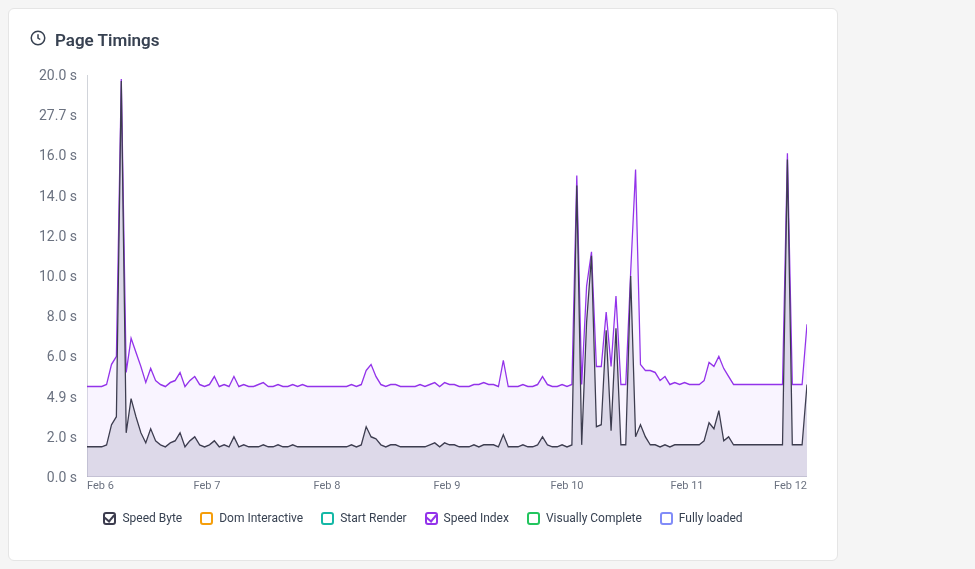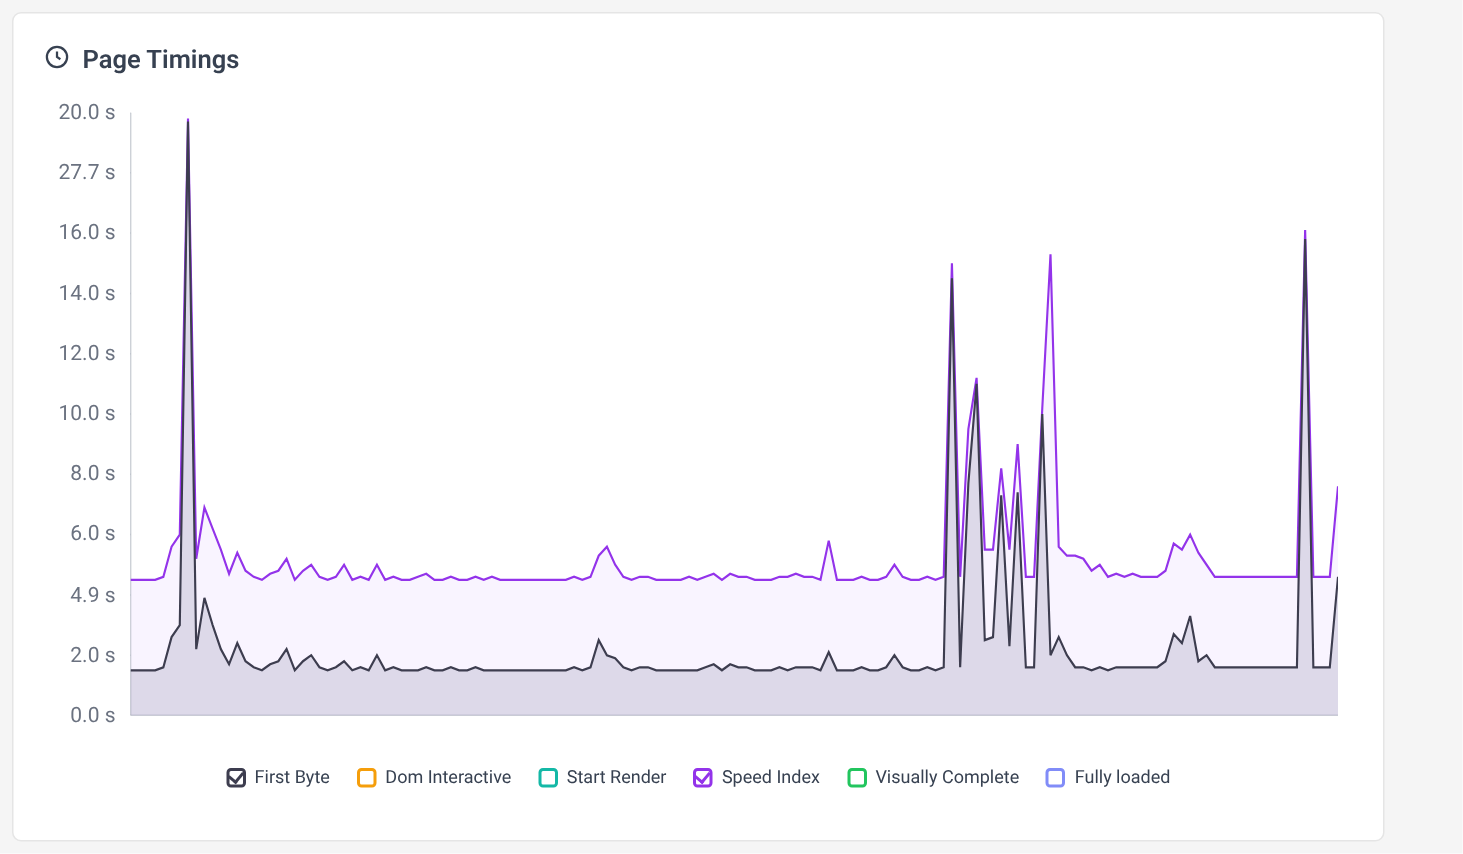--- a/index.html
+++ b/index.html
@@ -5,21 +5,21 @@
     * { box-sizing: border-box; margin: 0; padding: 0; }
     body {
       font-family: -apple-system, BlinkMacSystemFont, 'Segoe UI', Roboto, sans-serif;
       background: #f5f5f5;
       padding: 8px;
     }
     .card {
       background: #fff;
       border: 1px solid #e5e5e5;
       border-radius: 6px;
-      width: 915px;
+      width: 830px;
       height: 553px;
       padding: 20px 20px 14px 20px;
       position: relative;
     }
     .header {
       display: flex;
       align-items: center;
       gap: 8px;
       margin-bottom: 14px;
     }
@@ -162,26 +162,35 @@
           <line x1="-4" y1="120.60000000000002" x2="0" y2="120.60000000000002" class="ytick-mark"></line>
           <line x1="-4" y1="80.39999999999998" x2="0" y2="80.39999999999998" class="ytick-mark"></line>
           <line x1="-4" y1="40.19999999999999" x2="0" y2="40.19999999999999" class="ytick-mark"></line>
           <line x1="-4" y1="0" x2="0" y2="0" class="ytick-mark"></line>
           <path d="M0.00 311.55 L5.78 311.55 L11.56 311.55 L17.35 311.55 L23.13 309.54 L28.91 289.44 L34.69 281.40 L40.48 4.02 L46.26 297.48 L52.04 263.31 L57.82 277.38 L63.61 291.45 L69.39 307.53 L75.17 293.46 L80.95 305.52 L86.73 309.54 L92.52 311.55 L98.30 307.53 L104.08 305.52 L109.86 297.48 L115.65 311.55 L121.43 305.52 L127.21 301.50 L132.99 309.54 L138.78 311.55 L144.56 309.54 L150.34 301.50 L156.12 311.55 L161.90 309.54 L167.69 311.55 L173.47 301.50 L179.25 311.55 L185.03 309.54 L190.82 311.55 L196.60 311.55 L202.38 309.54 L208.16 307.53 L213.95 311.55 L219.73 311.55 L225.51 309.54 L231.29 311.55 L237.07 311.55 L242.86 309.54 L248.64 311.55 L254.42 309.54 L260.20 311.55 L265.99 311.55 L271.77 311.55 L277.55 311.55 L283.33 311.55 L289.12 311.55 L294.90 311.55 L300.68 311.55 L306.46 311.55 L312.24 309.54 L318.03 311.55 L323.81 309.54 L329.59 295.47 L335.37 289.44 L341.16 301.50 L346.94 309.54 L352.72 311.55 L358.50 309.54 L364.29 309.54 L370.07 311.55 L375.85 311.55 L381.63 311.55 L387.41 311.55 L393.20 309.54 L398.98 311.55 L404.76 309.54 L410.54 307.53 L416.33 311.55 L422.11 307.53 L427.89 309.54 L433.67 309.54 L439.46 311.55 L445.24 311.55 L451.02 311.55 L456.80 309.54 L462.59 309.54 L468.37 307.53 L474.15 309.54 L479.93 309.54 L485.71 311.55 L491.50 285.42 L497.28 311.55 L503.06 311.55 L508.84 311.55 L514.63 309.54 L520.41 311.55 L526.19 311.55 L531.97 309.54 L537.76 301.50 L543.54 309.54 L549.32 311.55 L555.10 311.55 L560.88 309.54 L566.67 311.55 L572.45 309.54 L578.23 100.50 L584.01 309.54 L589.80 211.05 L595.58 176.88 L601.36 291.45 L607.14 291.45 L612.93 237.18 L618.71 291.45 L624.49 221.10 L630.27 309.54 L636.05 309.54 L641.84 196.98 L647.62 94.47 L653.40 289.44 L659.18 295.47 L664.97 295.47 L670.75 297.48 L676.53 305.52 L682.31 301.50 L688.10 309.54 L693.88 307.53 L699.66 309.54 L705.44 307.53 L711.22 309.54 L717.01 309.54 L722.79 309.54 L728.57 305.52 L734.35 287.43 L740.14 291.45 L745.92 281.40 L751.70 293.46 L757.48 301.50 L763.27 309.54 L769.05 309.54 L774.83 309.54 L780.61 309.54 L786.39 309.54 L792.18 309.54 L797.96 309.54 L803.74 309.54 L809.52 309.54 L815.31 309.54 L821.09 309.54 L826.87 78.39 L832.65 309.54 L838.44 309.54 L844.22 309.54 L850.00 249.24 L 850 402 L 0 402 Z" class="series-area" fill="#e9d5ff"></path>
           <path d="M0.00 311.55 L5.78 311.55 L11.56 311.55 L17.35 311.55 L23.13 309.54 L28.91 289.44 L34.69 281.40 L40.48 4.02 L46.26 297.48 L52.04 263.31 L57.82 277.38 L63.61 291.45 L69.39 307.53 L75.17 293.46 L80.95 305.52 L86.73 309.54 L92.52 311.55 L98.30 307.53 L104.08 305.52 L109.86 297.48 L115.65 311.55 L121.43 305.52 L127.21 301.50 L132.99 309.54 L138.78 311.55 L144.56 309.54 L150.34 301.50 L156.12 311.55 L161.90 309.54 L167.69 311.55 L173.47 301.50 L179.25 311.55 L185.03 309.54 L190.82 311.55 L196.60 311.55 L202.38 309.54 L208.16 307.53 L213.95 311.55 L219.73 311.55 L225.51 309.54 L231.29 311.55 L237.07 311.55 L242.86 309.54 L248.64 311.55 L254.42 309.54 L260.20 311.55 L265.99 311.55 L271.77 311.55 L277.55 311.55 L283.33 311.55 L289.12 311.55 L294.90 311.55 L300.68 311.55 L306.46 311.55 L312.24 309.54 L318.03 311.55 L323.81 309.54 L329.59 295.47 L335.37 289.44 L341.16 301.50 L346.94 309.54 L352.72 311.55 L358.50 309.54 L364.29 309.54 L370.07 311.55 L375.85 311.55 L381.63 311.55 L387.41 311.55 L393.20 309.54 L398.98 311.55 L404.76 309.54 L410.54 307.53 L416.33 311.55 L422.11 307.53 L427.89 309.54 L433.67 309.54 L439.46 311.55 L445.24 311.55 L451.02 311.55 L456.80 309.54 L462.59 309.54 L468.37 307.53 L474.15 309.54 L479.93 309.54 L485.71 311.55 L491.50 285.42 L497.28 311.55 L503.06 311.55 L508.84 311.55 L514.63 309.54 L520.41 311.55 L526.19 311.55 L531.97 309.54 L537.76 301.50 L543.54 309.54 L549.32 311.55 L555.10 311.55 L560.88 309.54 L566.67 311.55 L572.45 309.54 L578.23 100.50 L584.01 309.54 L589.80 211.05 L595.58 176.88 L601.36 291.45 L607.14 291.45 L612.93 237.18 L618.71 291.45 L624.49 221.10 L630.27 309.54 L636.05 309.54 L641.84 196.98 L647.62 94.47 L653.40 289.44 L659.18 295.47 L664.97 295.47 L670.75 297.48 L676.53 305.52 L682.31 301.50 L688.10 309.54 L693.88 307.53 L699.66 309.54 L705.44 307.53 L711.22 309.54 L717.01 309.54 L722.79 309.54 L728.57 305.52 L734.35 287.43 L740.14 291.45 L745.92 281.40 L751.70 293.46 L757.48 301.50 L763.27 309.54 L769.05 309.54 L774.83 309.54 L780.61 309.54 L786.39 309.54 L792.18 309.54 L797.96 309.54 L803.74 309.54 L809.52 309.54 L815.31 309.54 L821.09 309.54 L826.87 78.39 L832.65 309.54 L838.44 309.54 L844.22 309.54 L850.00 249.24 " class="series-line" stroke="#9333ea"></path>
           <path d="M0.00 371.85 L5.78 371.85 L11.56 371.85 L17.35 371.85 L23.13 369.84 L28.91 349.74 L34.69 341.70 L40.48 6.03 L46.26 357.78 L52.04 323.61 L57.82 341.70 L63.61 357.78 L69.39 367.83 L75.17 353.76 L80.95 365.82 L86.73 369.84 L92.52 371.85 L98.30 367.83 L104.08 365.82 L109.86 357.78 L115.65 371.85 L121.43 365.82 L127.21 361.80 L132.99 369.84 L138.78 371.85 L144.56 369.84 L150.34 365.82 L156.12 371.85 L161.90 369.84 L167.69 371.85 L173.47 361.80 L179.25 371.85 L185.03 369.84 L190.82 371.85 L196.60 371.85 L202.38 371.85 L208.16 369.84 L213.95 371.85 L219.73 371.85 L225.51 369.84 L231.29 371.85 L237.07 371.85 L242.86 369.84 L248.64 371.85 L254.42 371.85 L260.20 371.85 L265.99 371.85 L271.77 371.85 L277.55 371.85 L283.33 371.85 L289.12 371.85 L294.90 371.85 L300.68 371.85 L306.46 371.85 L312.24 369.84 L318.03 371.85 L323.81 369.84 L329.59 351.75 L335.37 361.80 L341.16 363.81 L346.94 369.84 L352.72 371.85 L358.50 369.84 L364.29 369.84 L370.07 371.85 L375.85 371.85 L381.63 371.85 L387.41 371.85 L393.20 371.85 L398.98 371.85 L404.76 369.84 L410.54 367.83 L416.33 371.85 L422.11 367.83 L427.89 369.84 L433.67 369.84 L439.46 371.85 L445.24 371.85 L451.02 371.85 L456.80 369.84 L462.59 371.85 L468.37 369.84 L474.15 369.84 L479.93 369.84 L485.71 371.85 L491.50 359.79 L497.28 371.85 L503.06 371.85 L508.84 371.85 L514.63 369.84 L520.41 371.85 L526.19 371.85 L531.97 369.84 L537.76 361.80 L543.54 369.84 L549.32 371.85 L555.10 371.85 L560.88 369.84 L566.67 371.85 L572.45 369.84 L578.23 110.55 L584.01 369.84 L589.80 247.23 L595.58 180.90 L601.36 351.75 L607.14 349.74 L612.93 255.27 L618.71 355.77 L624.49 253.26 L630.27 369.84 L636.05 369.84 L641.84 201.00 L647.62 361.80 L653.40 349.74 L659.18 361.80 L664.97 369.84 L670.75 369.84 L676.53 371.85 L682.31 369.84 L688.10 371.85 L693.88 369.84 L699.66 369.84 L705.44 369.84 L711.22 369.84 L717.01 369.84 L722.79 369.84 L728.57 365.82 L734.35 347.73 L740.14 353.76 L745.92 335.67 L751.70 365.82 L757.48 361.80 L763.27 369.84 L769.05 369.84 L774.83 369.84 L780.61 369.84 L786.39 369.84 L792.18 369.84 L797.96 369.84 L803.74 369.84 L809.52 369.84 L815.31 369.84 L821.09 369.84 L826.87 84.42 L832.65 369.84 L838.44 369.84 L844.22 369.84 L850.00 309.54 L 850 402 L 0 402 Z" class="series-area" fill="#8d86a8"></path>
           <path d="M0.00 371.85 L5.78 371.85 L11.56 371.85 L17.35 371.85 L23.13 369.84 L28.91 349.74 L34.69 341.70 L40.48 6.03 L46.26 357.78 L52.04 323.61 L57.82 341.70 L63.61 357.78 L69.39 367.83 L75.17 353.76 L80.95 365.82 L86.73 369.84 L92.52 371.85 L98.30 367.83 L104.08 365.82 L109.86 357.78 L115.65 371.85 L121.43 365.82 L127.21 361.80 L132.99 369.84 L138.78 371.85 L144.56 369.84 L150.34 365.82 L156.12 371.85 L161.90 369.84 L167.69 371.85 L173.47 361.80 L179.25 371.85 L185.03 369.84 L190.82 371.85 L196.60 371.85 L202.38 371.85 L208.16 369.84 L213.95 371.85 L219.73 371.85 L225.51 369.84 L231.29 371.85 L237.07 371.85 L242.86 369.84 L248.64 371.85 L254.42 371.85 L260.20 371.85 L265.99 371.85 L271.77 371.85 L277.55 371.85 L283.33 371.85 L289.12 371.85 L294.90 371.85 L300.68 371.85 L306.46 371.85 L312.24 369.84 L318.03 371.85 L323.81 369.84 L329.59 351.75 L335.37 361.80 L341.16 363.81 L346.94 369.84 L352.72 371.85 L358.50 369.84 L364.29 369.84 L370.07 371.85 L375.85 371.85 L381.63 371.85 L387.41 371.85 L393.20 371.85 L398.98 371.85 L404.76 369.84 L410.54 367.83 L416.33 371.85 L422.11 367.83 L427.89 369.84 L433.67 369.84 L439.46 371.85 L445.24 371.85 L451.02 371.85 L456.80 369.84 L462.59 371.85 L468.37 369.84 L474.15 369.84 L479.93 369.84 L485.71 371.85 L491.50 359.79 L497.28 371.85 L503.06 371.85 L508.84 371.85 L514.63 369.84 L520.41 371.85 L526.19 371.85 L531.97 369.84 L537.76 361.80 L543.54 369.84 L549.32 371.85 L555.10 371.85 L560.88 369.84 L566.67 371.85 L572.45 369.84 L578.23 110.55 L584.01 369.84 L589.80 247.23 L595.58 180.90 L601.36 351.75 L607.14 349.74 L612.93 255.27 L618.71 355.77 L624.49 253.26 L630.27 369.84 L636.05 369.84 L641.84 201.00 L647.62 361.80 L653.40 349.74 L659.18 361.80 L664.97 369.84 L670.75 369.84 L676.53 371.85 L682.31 369.84 L688.10 371.85 L693.88 369.84 L699.66 369.84 L705.44 369.84 L711.22 369.84 L717.01 369.84 L722.79 369.84 L728.57 365.82 L734.35 347.73 L740.14 353.76 L745.92 335.67 L751.70 365.82 L757.48 361.80 L763.27 369.84 L769.05 369.84 L774.83 369.84 L780.61 369.84 L786.39 369.84 L792.18 369.84 L797.96 369.84 L803.74 369.84 L809.52 369.84 L815.31 369.84 L821.09 369.84 L826.87 84.42 L832.65 369.84 L838.44 369.84 L844.22 369.84 L850.00 309.54 " class="series-line" stroke="#3d3d4f"></path>
         </svg>
     </div>
+    <div class="x-axis" id="x-axis">
+        <div class="x-tick first" style="left: 0%;">Feb 6</div>
+        <div class="x-tick" style="left: 16.6667%;">Feb 7</div>
+        <div class="x-tick" style="left: 33.3333%;">Feb 8</div>
+        <div class="x-tick" style="left: 50%;">Feb 9</div>
+        <div class="x-tick" style="left: 66.6667%;">Feb 10</div>
+        <div class="x-tick" style="left: 83.3333%;">Feb 11</div>
+        <div class="x-tick last" style="left: 100%;">Feb 12</div>
+      </div>
   </div>
 
   <div class="legend" id="legend">
       <div class="legend-item">
         <span class="legend-swatch checked" style="border-color: rgb(61, 61, 79); color: rgb(61, 61, 79);"></span>
-        <span>First Byte</span>
+        <span>Speed Byte</span>
       </div>
       <div class="legend-item">
         <span class="legend-swatch" style="border-color: rgb(245, 158, 11); color: rgb(245, 158, 11);"></span>
         <span>Dom Interactive</span>
       </div>
       <div class="legend-item">
         <span class="legend-swatch" style="border-color: rgb(20, 184, 166); color: rgb(20, 184, 166);"></span>
         <span>Start Render</span>
       </div>
       <div class="legend-item">

